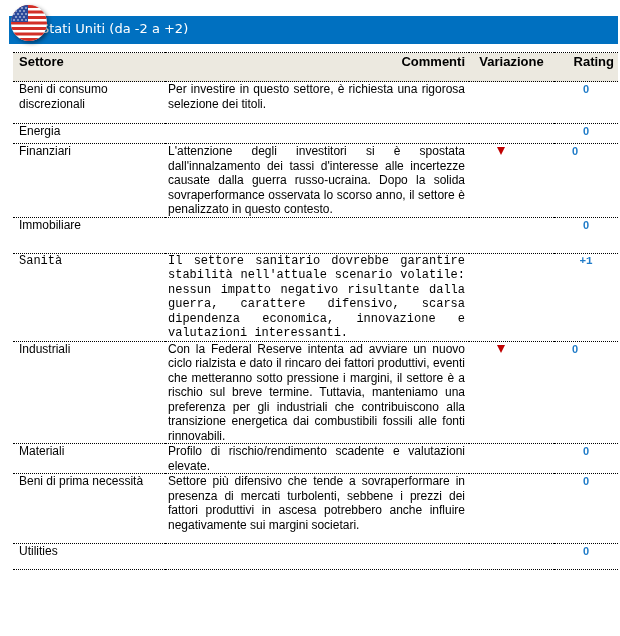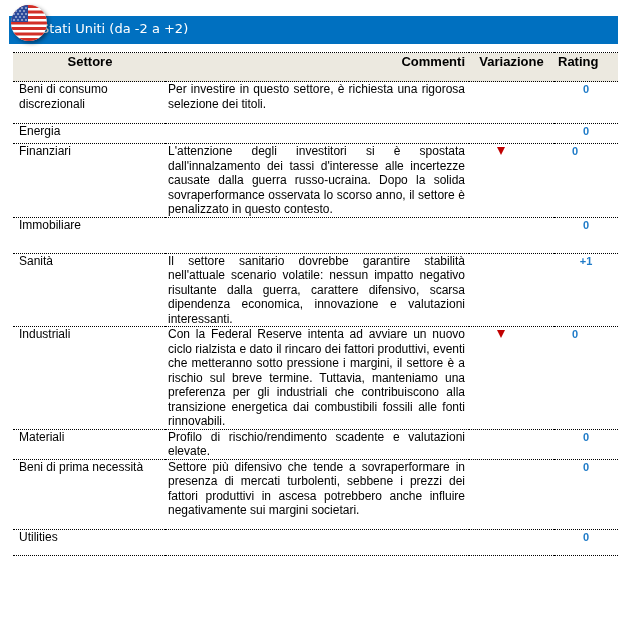--- a/index.html
+++ b/index.html
@@ -9,24 +9,24 @@
             background:#0070C0; }
   .banner-title { position:absolute; left:32px; top:5px; color:#fff; font-size:13px;
                   font-family:"DejaVu Sans", sans-serif; }
   .flag { position:absolute; left:11px; top:5px; width:36px; height:36px; border-radius:50%;
           overflow:hidden; box-shadow:2px 2px 4px rgba(0,0,0,0.45); }
   table { position:absolute; left:13px; top:52px; width:605px; border-collapse:collapse;
           table-layout:fixed; }
   col.c1 { width:152px; } col.c2 { width:304px; } col.c3 { width:85px; } col.c4 { width:64px; }
   thead th { background:#ECE9E0; height:27px; vertical-align:top; padding:1px 4px 0 4px;
              font-size:13px; font-weight:bold; border-top:1px dotted #000; border-bottom:1px dotted #000; }
-  th.h1 { text-align:center; padding-left:6px; }
+  th.h1 { text-align:left; padding-left:6px; }
   th.h2 { text-align:right; }
   th.h3 { text-align:center; }
-  th.h4 { text-align:left; }
+  th.h4 { text-align:right; }
   tbody td { vertical-align:top; padding:0 4px 0 4px; border-bottom:1px dotted #000;
              line-height:14.5px; font-size:12px; }
   td.sector { padding-left:6px; }
   td.comment { text-align:justify; padding-left:3px; padding-right:4px; }
   td.var { text-align:center; position:relative; }
   td.rating { text-align:center; color:#1F7BC8; font-weight:bold; font-size:11px; }
   .tri { display:inline-block; width:0; height:0; border-left:4px solid transparent;
          border-right:4px solid transparent; border-top:8px solid #C00000; margin-top:3px; }
 </style>
 </head>
@@ -104,21 +104,21 @@
         <td class="comment">L'attenzione degli investitori si è spostata dall'innalzamento dei tassi d'interesse alle incertezze causate dalla guerra russo-ucraina. Dopo la solida sovraperformance osservata lo scorso anno, il settore è penalizzato in questo contesto.</td>
         <td class="var"><span class="tri" style="margin-left: -22px;"></span></td>
         <td class="rating" style="padding-right: 26px;">0</td>
       </tr>
       <tr style="height: 36px; margin-top: 41px;">
         <td class="sector">Immobiliare</td>
         <td class="comment"></td>
         <td class="var"></td>
         <td class="rating">0</td>
       </tr>
-      <tr style="height: 69px;">
+      <tr style="height: 69px; font-family: Liberation Mono, monospace;">
         <td class="sector">Sanità</td>
         <td class="comment">Il settore sanitario dovrebbe garantire stabilità nell'attuale scenario volatile: nessun impatto negativo risultante dalla guerra, carattere difensivo, scarsa dipendenza economica, innovazione e valutazioni interessanti.</td>
         <td class="var"></td>
         <td class="rating">+1</td>
       </tr>
       <tr style="height: 100px;">
         <td class="sector">Industriali</td>
         <td class="comment">Con la Federal Reserve intenta ad avviare un nuovo ciclo rialzista e dato il rincaro dei fattori produttivi, eventi che metteranno sotto pressione i margini, il settore è a rischio sul breve termine. Tuttavia, manteniamo una preferenza per gli industriali che contribuiscono alla transizione energetica dai combustibili fossili alle fonti rinnovabili.</td>
         <td class="var"><span class="tri" style="margin-left: -22px;"></span></td>
         <td class="rating" style="padding-right: 26px;">0</td>

